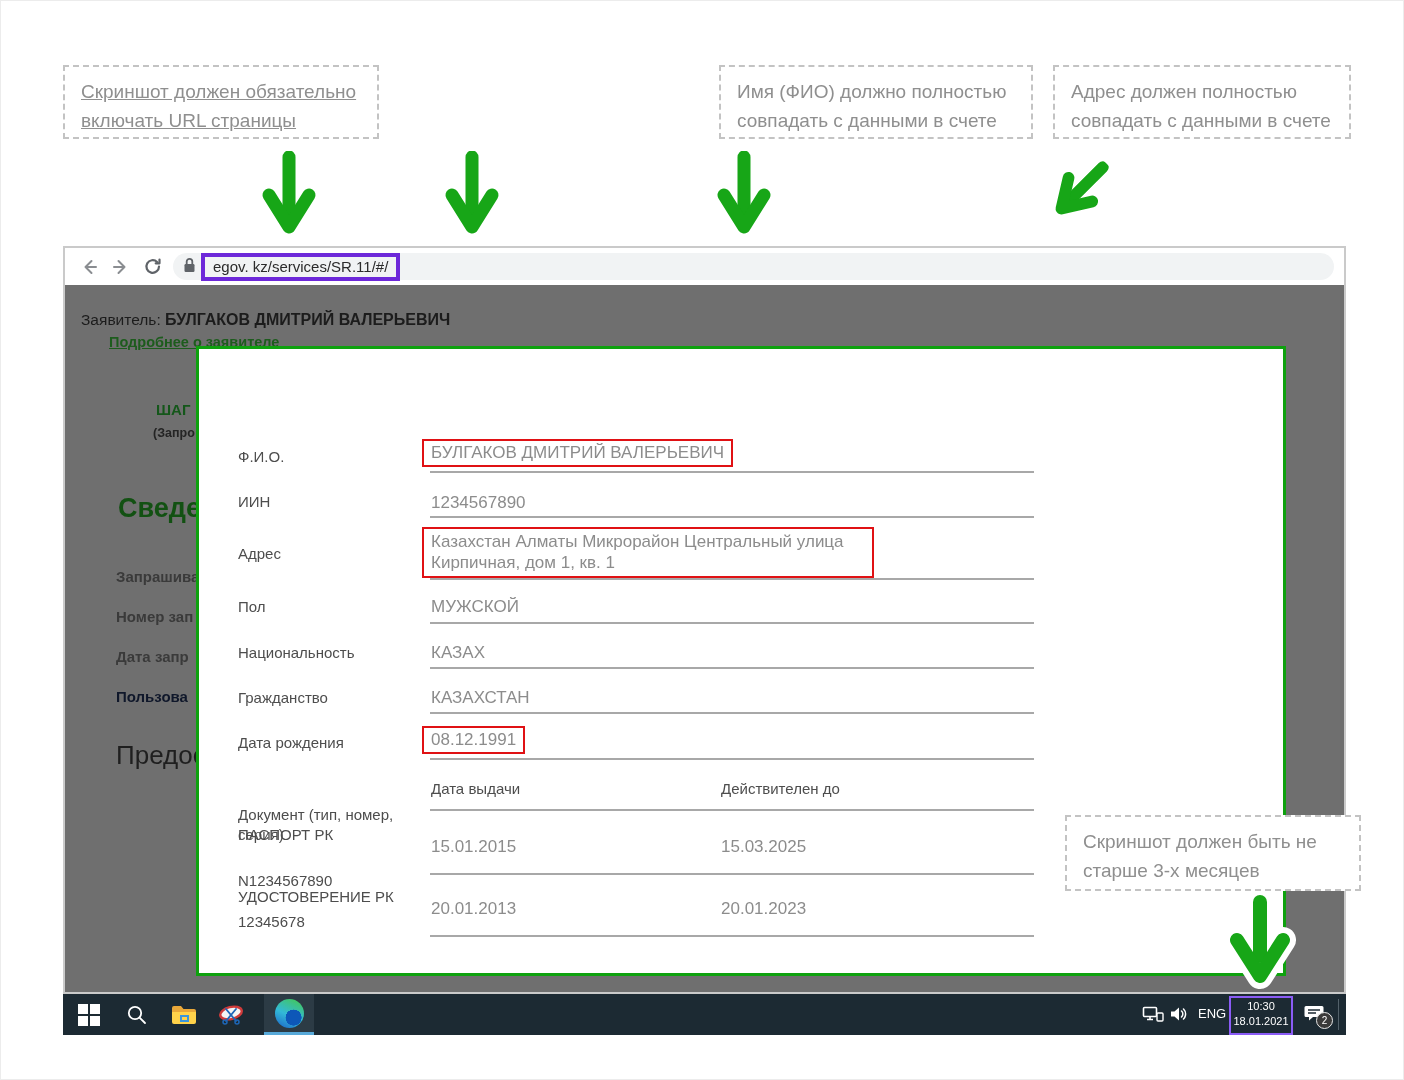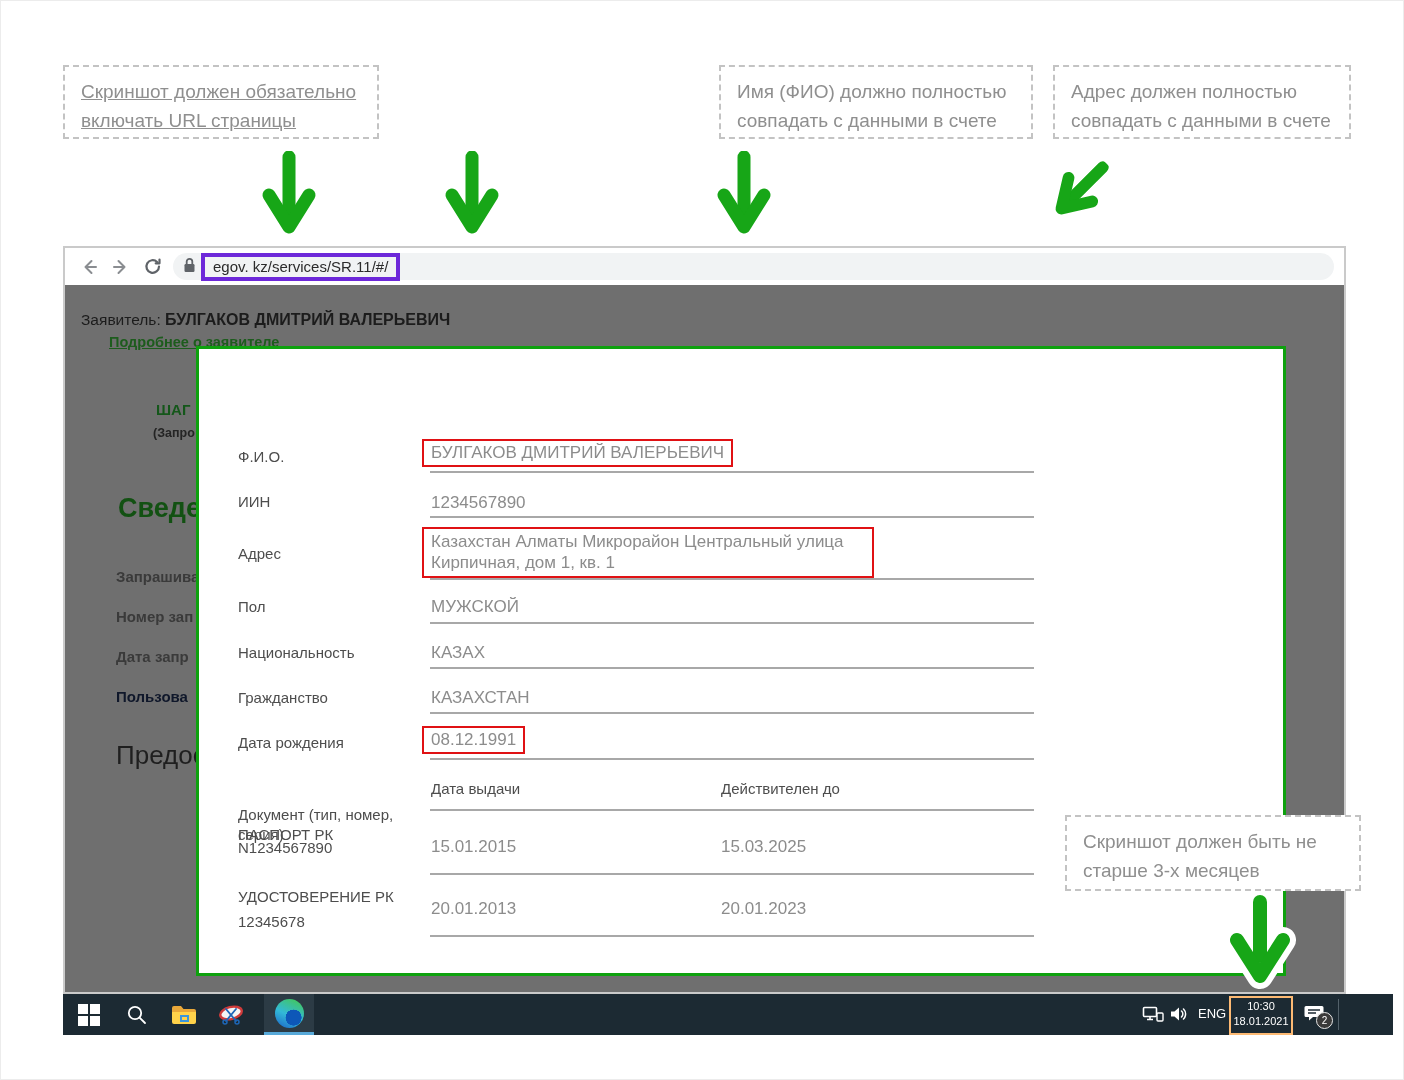--- a/index.html
+++ b/index.html
@@ -57,33 +57,33 @@
   .mlabel{position:absolute;left:39px;font-size:15px;color:#4d4d4d;}
   .mvalue{position:absolute;left:232px;font-size:17px;color:#8c8c8c;}
   .mline{position:absolute;left:231px;width:604px;height:2px;background:#a8a8a8;}
   .redbox{border:2px solid #e01114;padding:2px 7px;left:223px;}
   .wraplim{width:452px;box-sizing:border-box;line-height:1.25;}
   .doclbl{width:178px;line-height:1.3;margin-top:44px;}
   .docname{position:absolute;left:39px;font-size:15px;color:#4d4d4d;}
   .col2{left:522px !important;}
 
   
-  .taskbar{position:absolute;left:62px;top:993px;width:1283px;height:41px;background:#1c2a33;z-index:4;padding-left:47px;}
+  .taskbar{position:absolute;left:62px;top:993px;width:1283px;height:41px;background:#1c2a33;z-index:4;}
   .tbicon{position:absolute;top:0;height:41px;width:40px;display:flex;align-items:center;justify-content:center;}
   .tb-start{left:6px;} .tb-search{left:54px;} .tb-folder{left:101px;} .tb-snip{left:148px;}
   .edge-tile{position:absolute;left:201px;top:0;width:50px;height:41px;background:#2c3b45;
              border-bottom:3px solid #57a9d9;box-sizing:border-box;display:flex;align-items:center;justify-content:center;}
   .edge-ball{width:29px;height:29px;border-radius:50%;
      background:radial-gradient(circle at 64% 64%, #0d57b8 0 30%, rgba(13,87,184,0) 31%),
                 linear-gradient(205deg,#45c94a 0%,#32b9d8 55%,#1b63c8 100%);}
   .tray{position:absolute;top:0;height:41px;right:0;left:1060px;}
   .tray-net{position:absolute;left:19px;top:10px;}
   .tray-vol{position:absolute;left:45px;top:10px;}
   .tray-lang{position:absolute;left:75px;top:12px;color:#fff;font-size:13px;}
-  .clockbox{position:absolute;left:106px;top:2px;width:60px;height:34px;border:2px solid #fdba74;
+  .clockbox{position:absolute;left:106px;top:2px;width:60px;height:34px;border:2px solid #8b5cf6;
             color:#fff;font-size:11px;line-height:1.4;text-align:center;padding-top:1px;box-sizing:content-box;}
   .tray-notif{position:absolute;left:181px;top:9px;}
   .badge{position:absolute;left:12px;top:9px;width:15px;height:15px;border-radius:50%;background:#3a3a3a;
          border:1px solid #e8e8e8;color:#fff;font-size:10px;display:flex;align-items:center;justify-content:center;}
   .tray-sep{position:absolute;left:215px;top:5px;width:1px;height:31px;background:#53616a;}
 
   .winlogo{display:grid;grid-template-columns:10px 10px;grid-template-rows:10px 10px;gap:2px;}
   .winlogo span{background:#fff;}
 </style>
 </head>
@@ -190,21 +190,21 @@
     <div class="mlabel" style="top:385px">Дата рождения</div>
     <div class="mvalue redbox" style="top:377px">08.12.1991</div>
     <div class="mline" style="top:409px"></div>
 
     <div class="mlabel doclbl" style="top:412px">Документ (тип, номер, серия)</div>
     <div class="mlabel" style="top:431px;left:232px">Дата выдачи</div>
     <div class="mlabel col2" style="top:431px">Действителен до</div>
     <div class="mline" style="top:460px"></div>
 
     <div class="docname" style="top:477px">ПАСПОРТ РК</div>
-    <div class="docname" style="top:490px">N1234567890</div>
+    <div class="docname" style="top:523px">N1234567890</div>
     <div class="mvalue" style="top:488px">15.01.2015</div>
     <div class="mvalue col2" style="top:488px">15.03.2025</div>
     <div class="mline" style="top:524px"></div>
 
     <div class="docname" style="top:539px">УДОСТОВЕРЕНИЕ РК</div>
     <div class="docname" style="top:564px">12345678</div>
     <div class="mvalue" style="top:550px">20.01.2013</div>
     <div class="mvalue col2" style="top:550px">20.01.2023</div>
     <div class="mline" style="top:586px"></div>
   </div>

